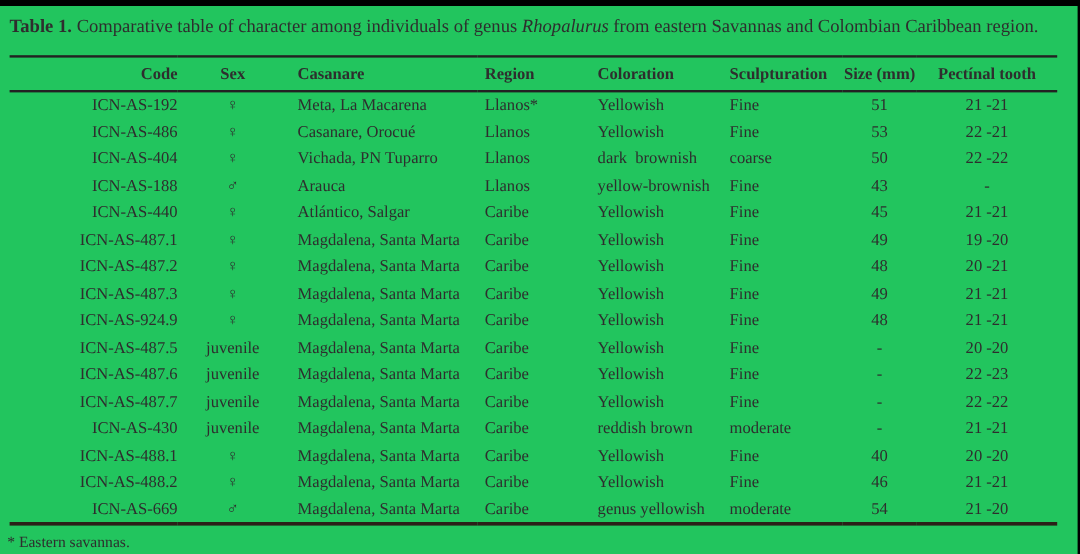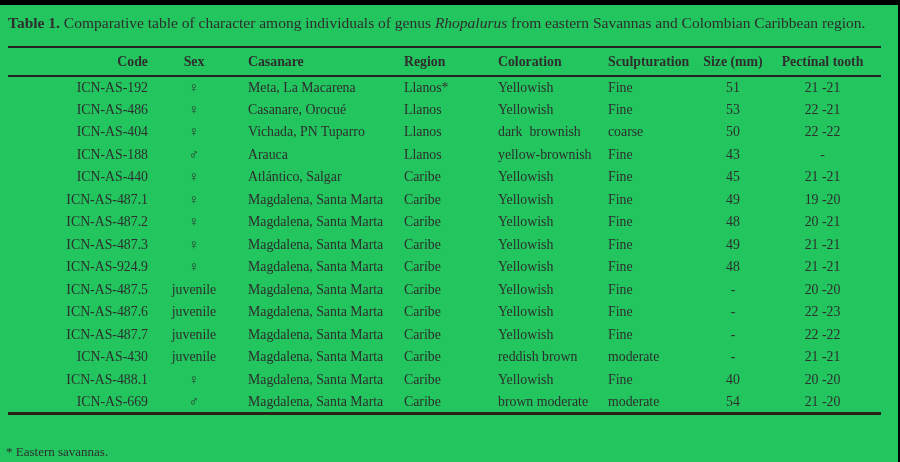--- a/index.html
+++ b/index.html
@@ -222,25 +222,35 @@
             <td>ICN-AS-488.1</td>
             <td class="sex-cell">♀</td>
             <td>Magdalena, Santa Marta</td>
             <td>Caribe</td>
             <td>Yellowish</td>
             <td>Fine</td>
             <td>40</td>
             <td>20 -20</td>
           </tr>
           <tr>
+            <td>ICN-AS-488.2</td>
+            <td class="sex-cell">♀</td>
+            <td>Magdalena, Santa Marta</td>
+            <td>Caribe</td>
+            <td>Yellowish</td>
+            <td>Fine</td>
+            <td>46</td>
+            <td>21 -21</td>
+          </tr>
+          <tr>
             <td>ICN-AS-669</td>
             <td class="sex-cell">♂</td>
             <td>Magdalena, Santa Marta</td>
             <td>Caribe</td>
-            <td>brown moderate</td>
+            <td>genus yellowish</td>
             <td>moderate</td>
             <td>54</td>
             <td>21 -20</td>
           </tr>
         </tbody>
     </table>
   </div>
 
   <div class="footnote">* Eastern savannas.</div>
 </div>

